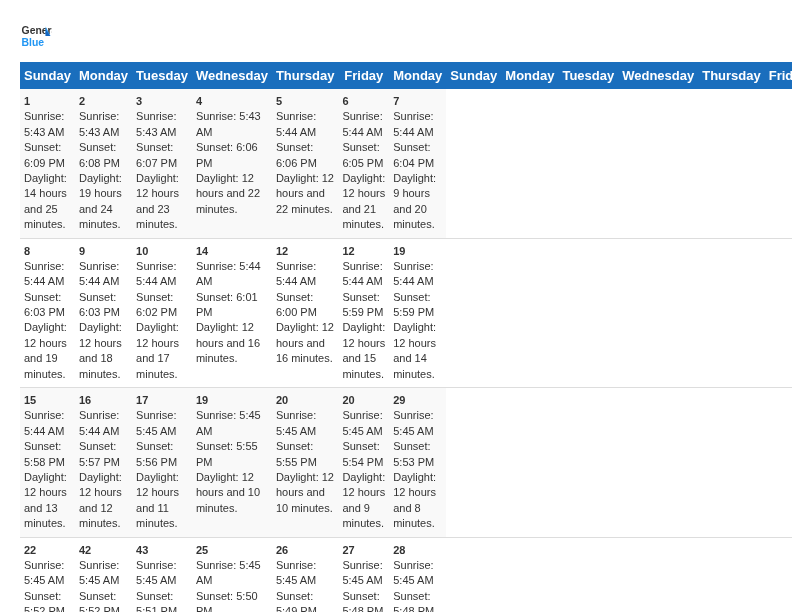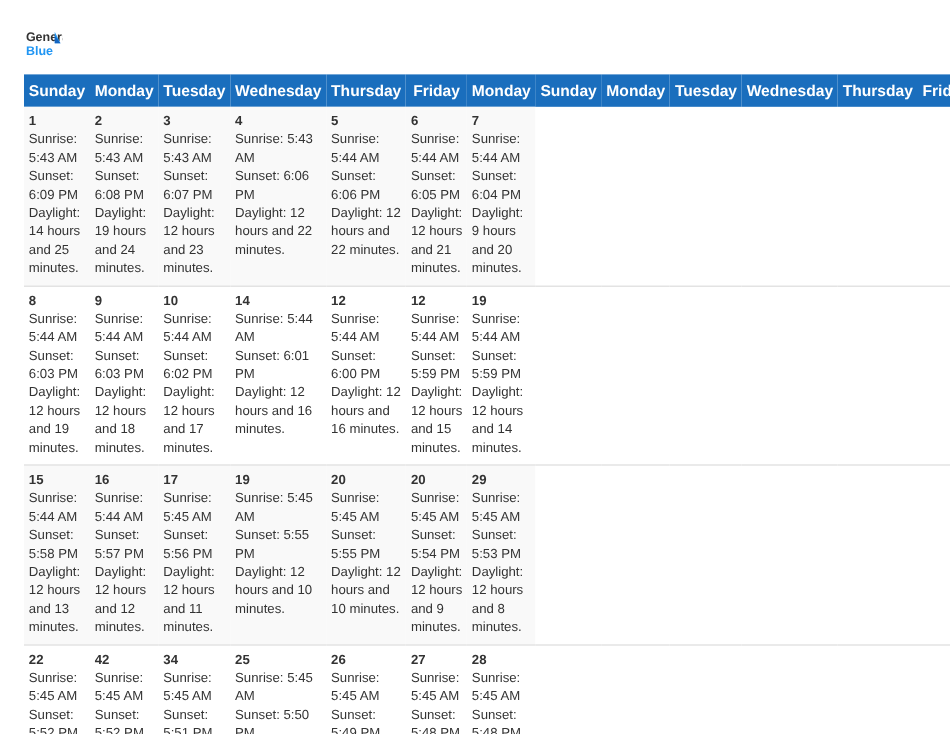--- a/index.html
+++ b/index.html
@@ -195,21 +195,21 @@
       </tr>
       <tr class="week-row">
         <td><strong>22</strong><br>
           <span>Sunrise: 5:45 AM</span><br>
           <span>Sunset: 5:52 PM</span><br>
           </td>
         <td><strong>42</strong><br>
           <span>Sunrise: 5:45 AM</span><br>
           <span>Sunset: 5:52 PM</span><br>
           </td>
-        <td><strong>34</strong><br>
+        <td><strong>43</strong><br>
           <span>Sunrise: 5:45 AM</span><br>
           <span>Sunset: 5:51 PM</span><br>
           </td>
         <td><strong>25</strong><br>
           <span>Sunrise: 5:45 AM</span><br>
           <span>Sunset: 5:50 PM</span><br>
           </td>
         <td><strong>26</strong><br>
           <span>Sunrise: 5:45 AM</span><br>
           <span>Sunset: 5:49 PM</span><br>

